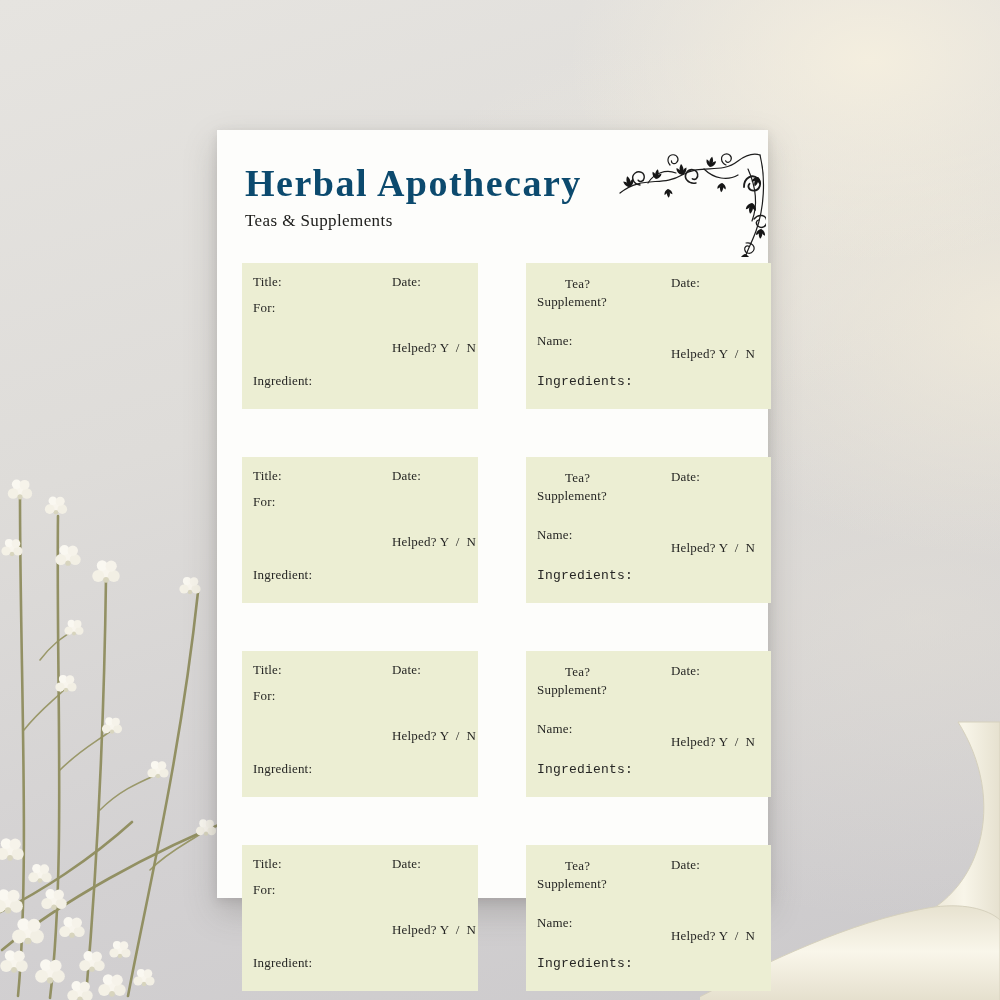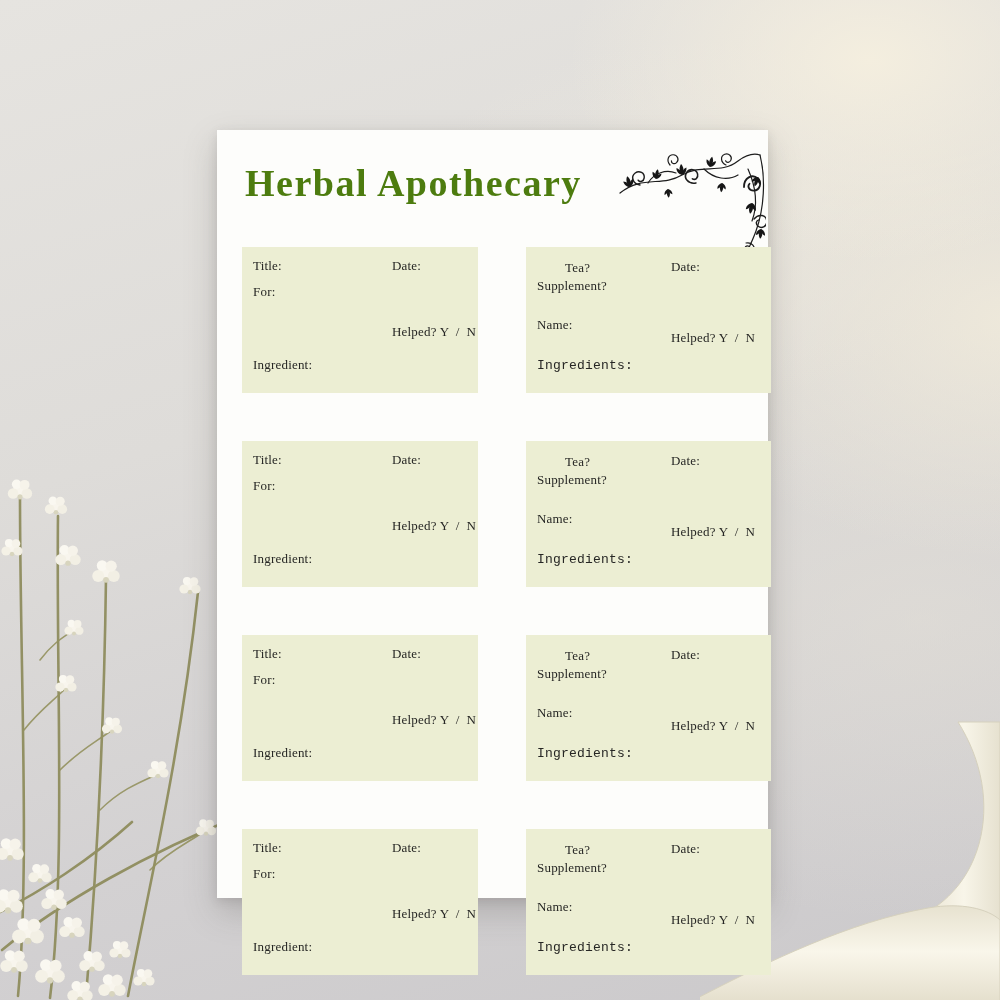--- a/index.html
+++ b/index.html
@@ -17,26 +17,26 @@
 
   .decor-svg { position:absolute; display:block; }
   .flowers { left:0; top:430px; width:262px; height:570px; }
   .ribbon  { right:0; bottom:0; width:300px; height:292px; }
 
   .paper { position:absolute; left:217px; top:130px; width:551px; height:768px;
     background:#fdfdfb;
     box-shadow:0 14px 30px rgba(92,88,86,.28), 0 3px 9px rgba(92,88,86,.16); }
 
   .header { position:absolute; left:28px; top:33px; }
-  .title { font-size:38px; font-weight:bold; letter-spacing:1.5px; color:#4d7c0f; line-height:1.1; }
+  .title { font-size:38px; font-weight:bold; letter-spacing:1.5px; color:#0c4a6e; line-height:1.1; }
   .subtitle { font-size:17px; font-weight:normal; letter-spacing:.4px; color:#20201e; margin-top:6px; }
 
   .ornament { position:absolute; right:2px; top:5px; width:148px; height:122px; }
 
-  .cards { position:absolute; left:25px; top:117px; display:grid;
+  .cards { position:absolute; left:25px; top:133px; display:grid;
     grid-template-columns:236px 245px; column-gap:14px;
     grid-auto-rows:146px; row-gap:6px;gap:48px; }
 
   .card { position:relative; background:#eceed3; }
   .lbl { position:absolute; font-size:13px; color:#262624; letter-spacing:.2px;
          white-space:pre; line-height:1.4; }
 
   .pos-title      { left:11px;  top:10px; }
   .pos-date-l     { left:150px; top:10px; }
   .pos-for        { left:11px;  top:36px; }
@@ -124,20 +124,21 @@
       </linearGradient>
     </defs>
     <path d="M258,14 C282,52 290,96 279,136 C270,168 251,190 228,204 L300,214 L300,14 Z" fill="url(#ribH)" stroke="#d6d1bd" stroke-width="1"></path>
     <path d="M-10,294 C70,252 150,214 228,200 C262,194 288,201 300,212 L300,300 L-10,300 Z" fill="url(#ribV)" stroke="#d6d1bd" stroke-width="1"></path>
   </svg>
 
   <div class="paper">
 
     <div class="header">
       <div class="title">Herbal Apothecary</div>
+      <div class="subtitle">Teas &amp; Supplements</div>
     </div>
 
     <svg class="ornament" viewBox="0 0 148 122" aria-hidden="true">
       <defs>
         <path id="leaf" d="M0,0 C2.6,-3.4 3.2,-8.5 0,-12.5 C-3.2,-8.5 -2.6,-3.4 0,0 Z"></path>
         <g id="sprig">
           <use href="#leaf" transform="rotate(-35) scale(.7)"></use>
           <use href="#leaf" transform="scale(.88)"></use>
           <use href="#leaf" transform="rotate(35) scale(.7)"></use>
         </g>

